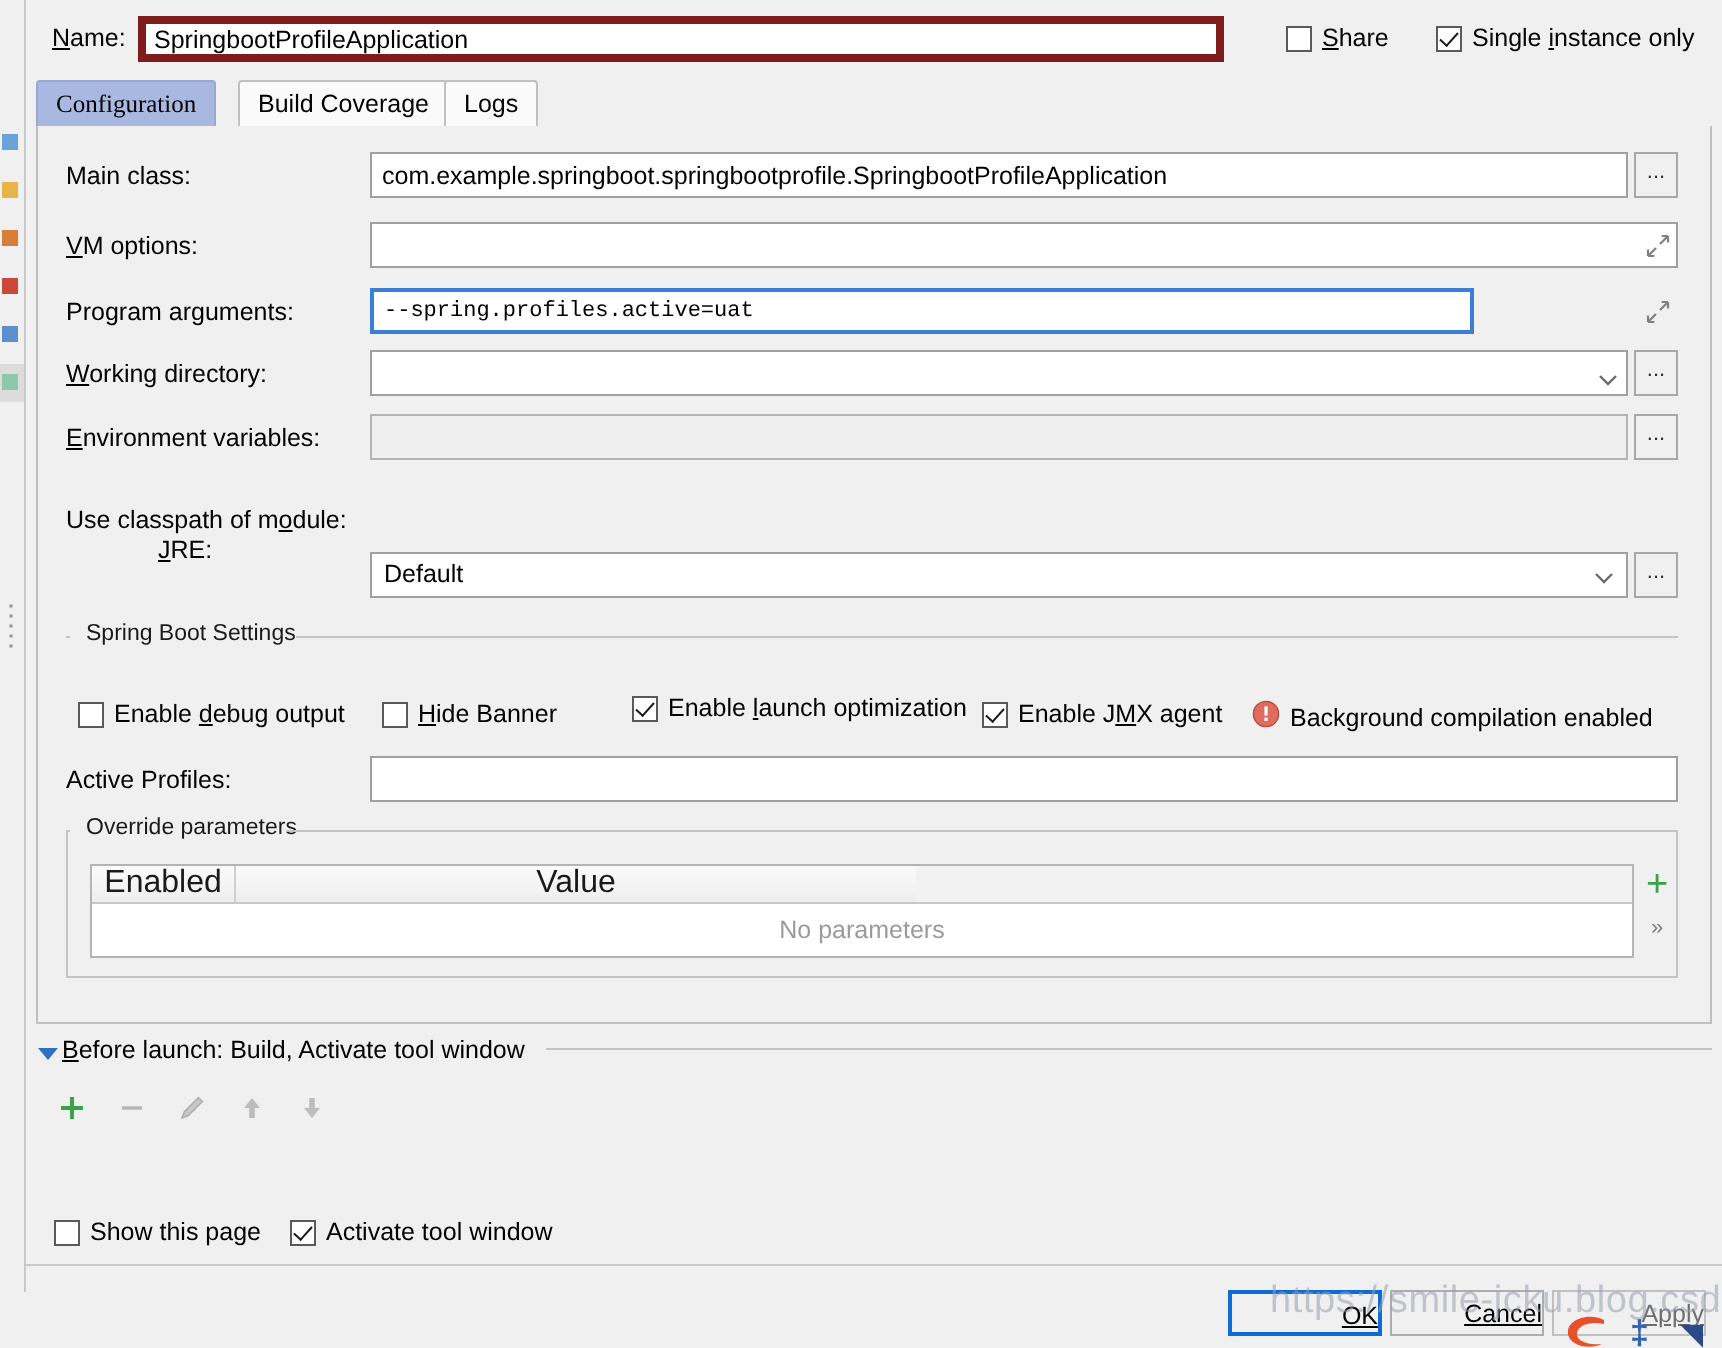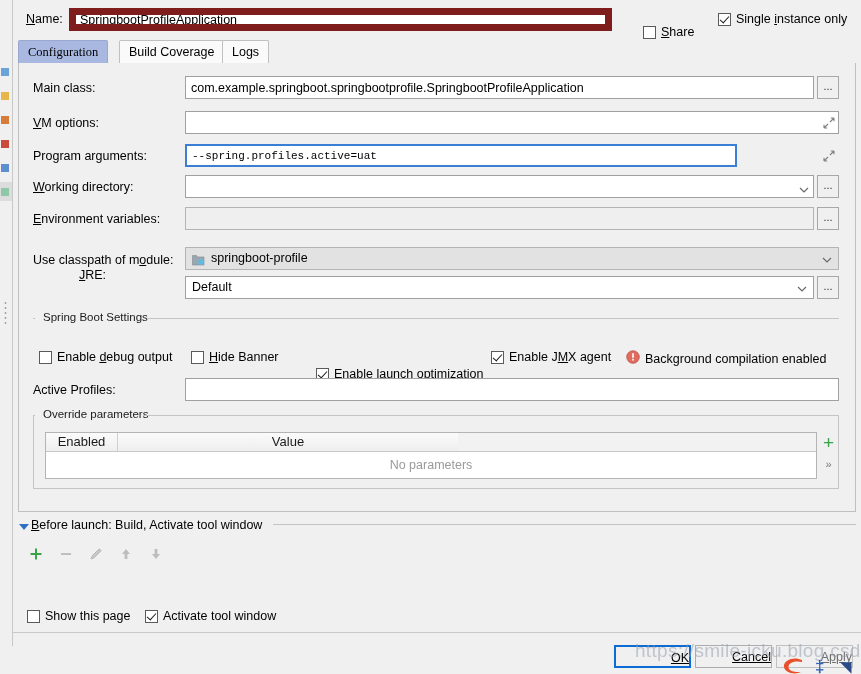--- a/index.html
+++ b/index.html
@@ -30,21 +30,21 @@
   
   .dlg { position: absolute; left: 13px; top: 0; width: 848px; height: 674px; background: #f0f0f0; }
 
   
   .name-row { position: absolute; left: 5px; top: 8px; width: 838px; height: 24px; }
   .lbl { font-size: 12.5px; color: #000; }
   .u { text-decoration: underline; }
   .name-label { position: absolute; left: 8px; top: 4px; }
   .name-input {
     position: absolute; left: 51px; top: 0; width: 543px; height: 23px;
-    background: #fff; border: 7px solid #7f1d1d;
+    background: #fff; border: 4px solid #7f1d1d;
     font-family: "Liberation Sans", sans-serif; font-size: 12.5px;
     padding: 2px 4px; color: #000; outline: none;
   }
   .cb-wrap { position: absolute; display: flex; align-items: center; gap: 5px; }
   .cbox {
     width: 13px; height: 13px; background: #fff; border: 1px solid #5a5a5a;
     position: relative; flex: none;
   }
   .cbox.checked::after {
     content: ""; position: absolute; left: 3px; top: 0px;
@@ -100,21 +100,21 @@
   }
   .group-title { position: absolute; font-size: 11.5px; color: #1a1a1a; background: #f0f0f0; padding: 0 4px; }
   .group-border {
     position: absolute; border: 1px solid #c4c4c4; border-top: none;
   }
 
   
   .tbl { position: absolute; border: 1px solid #b4b4b4; background: #fff; }
   .tbl-head { display: flex; height: 19px; background: #f2f2f2; border-bottom: 1px solid #c8c8c8; }
   .th {
-    font-size: 13px; line-height: 18px; text-align: center; color: #1a1a1a;
+    font-size: 16px; line-height: 18px; text-align: center; color: #1a1a1a;
     border-right: 1px solid #d0d0d0; background: linear-gradient(#fbfbfb,#eeeeee);
   }
   .tbl-empty {
     height: 26px; line-height: 26px; text-align: center;
     font-size: 12.5px; color: #9a9a9a; background: #fff;
   }
 
   
   .bl-title { position: absolute; font-size: 12.5px; }
   .tri {
@@ -174,21 +174,21 @@
       </g>
         </svg>
     </div>
   </div>
 
   <div class="dlg">
 
     <div class="name-row">
       <span class="lbl name-label"><span class="u">N</span>ame:</span>
       <input class="name-input" type="text" value="SpringbootProfileApplication" style="">
-      <div class="cb-wrap" style="left:625px; top:4px;margin-top:13px;">
+      <div class="cb-wrap" style="left:625px; top:4px;">
         <span class="cbox"></span>
         <span class="lbl"><span class="u">S</span>hare</span>
       </div>
       <div class="cb-wrap" style="left:700px; top:4px;">
         <span class="cbox checked"></span>
         <span class="lbl">Single <span class="u">i</span>nstance only</span>
       </div>
     </div>
 
     <div class="tabs">
@@ -234,34 +234,20 @@
       </span>
       <div class="btn-dots" style="left:798px; top:112px;">...</div>
 
       <span class="flabel" style="left:14px; top:149px;">
         <span class="u">E</span>nvironment variables:</span>
       <input class="finput gray" style="left: 166px; top: 144px; width: 629px;" type="text" value="">
       <div class="btn-dots" style="left:798px; top:144px;">...</div>
 
       <span class="flabel" style="left:14px; top:190px;">
         Use classpath of m<span class="u">o</span>dule:</span>
-      <div style="position:absolute; left:166px; top:184px; width:654px; height:23px; background:#e2e2e2; border:1px solid #b4b4b4;">
-        <span style="position:absolute; left:6px; top:5px;">
-          <svg width="13" height="13" viewBox="0 0 13 13">
-            <path d="M0.5 2.5 h4 l1 1.5 h6.5 v8 h-11.5 z" fill="#9aa7b0" stroke="#7d8a93" stroke-width="0.6"></path>
-            <rect x="6.5" y="6.5" width="5" height="5" fill="#5bbde4"></rect>
-          </svg>
-        </span>
-        <span style="position:absolute; left:25px; top:3px; font-size:12.5px;">springboot-profile</span>
-        <span class="combo-arrow" style="left:634px; top:6px;">
-          <svg width="14" height="10" viewBox="0 0 14 10">
-              <path d="M3 3 L7 7 L11 3" stroke="#6a6a6a" stroke-width="1.2" fill="none"></path>
-            </svg>
-        </span>
-      </div>
 
       <span class="flabel" style="left:14px; top:205px;margin-left:46px;">
         <span class="u">J</span>RE:</span>
       <div style="position:absolute; left:166px; top:213px; width:629px; height:23px; background:#fff; border:1px solid #a0a0a0;">
         <span style="position:absolute; left:6px; top:3px; font-size:12.5px; color:#000;">Default</span>
         <span class="combo-arrow" style="left:609px; top:6px;">
           <svg width="14" height="10" viewBox="0 0 14 10">
               <path d="M3 3 L7 7 L11 3" stroke="#6a6a6a" stroke-width="1.2" fill="none"></path>
             </svg>
         </span>
@@ -275,21 +261,21 @@
       </div>
 
       <div class="cb-wrap" style="left:20px; top:287px;">
         <span class="cbox"></span>
         <span class="lbl">Enable <span class="u">d</span>ebug output</span>
       </div>
       <div class="cb-wrap" style="left:172px; top:287px;">
         <span class="cbox"></span>
         <span class="lbl"><span class="u">H</span>ide Banner</span>
       </div>
-      <div class="cb-wrap" style="left:281px; top:304px;padding-left:16px;">
+      <div class="cb-wrap" style="left:281px; top:284px;padding-left:16px;">
         <span class="cbox checked"></span>
         <span class="lbl">Enable <span class="u">l</span>aunch optimization</span>
       </div>
       <div class="cb-wrap" style="left:472px; top:287px;">
         <span class="cbox checked"></span>
         <span class="lbl">Enable J<span class="u">M</span>X agent</span>
       </div>
       <div class="cb-wrap" style="left:607px; top:287px;">
         <span style="flex:none;">
           <svg width="14" height="14" viewBox="0 0 14 14">

